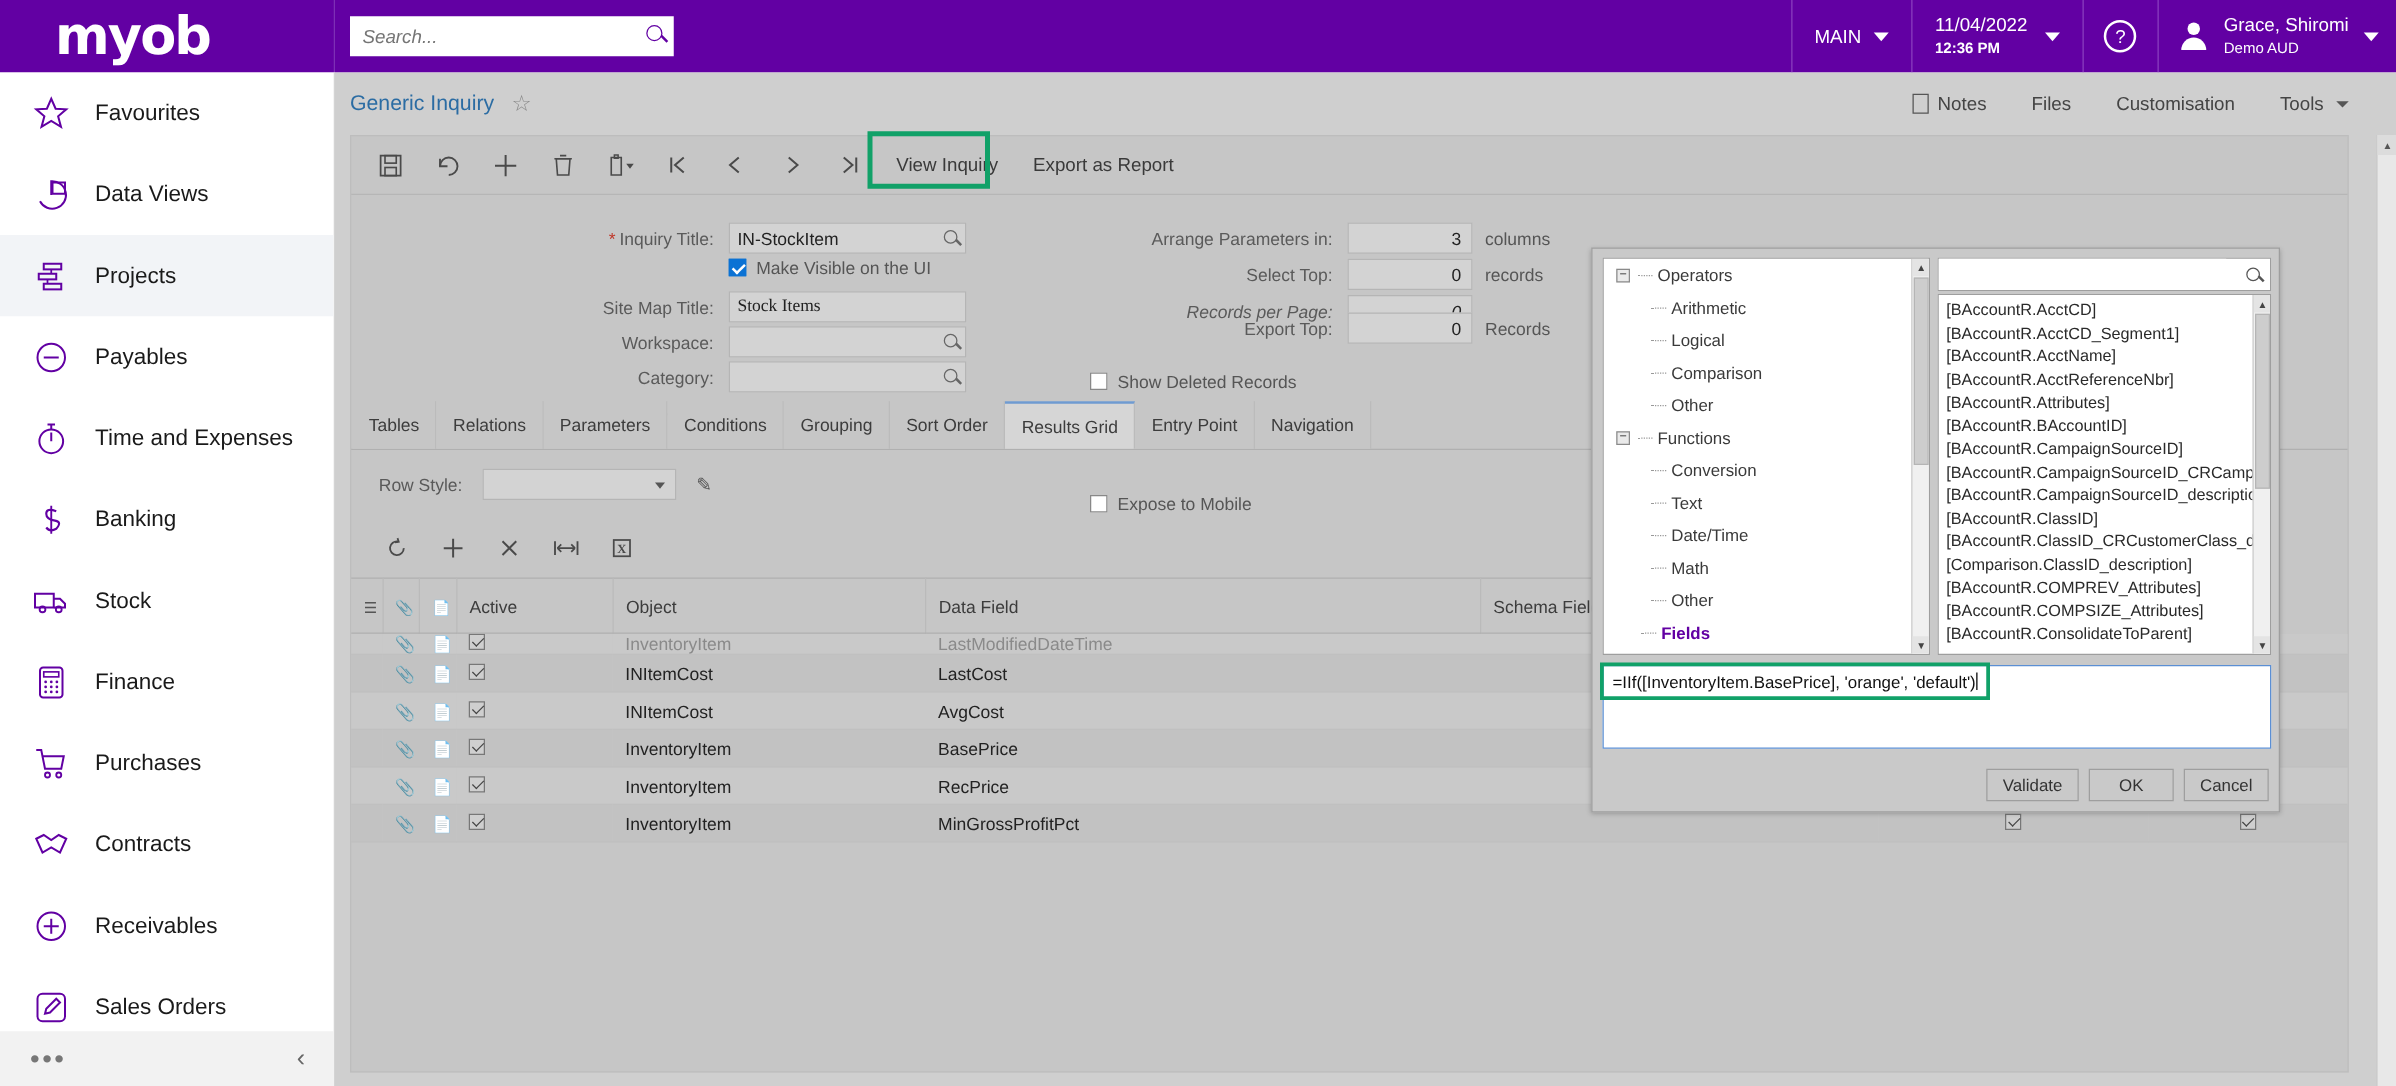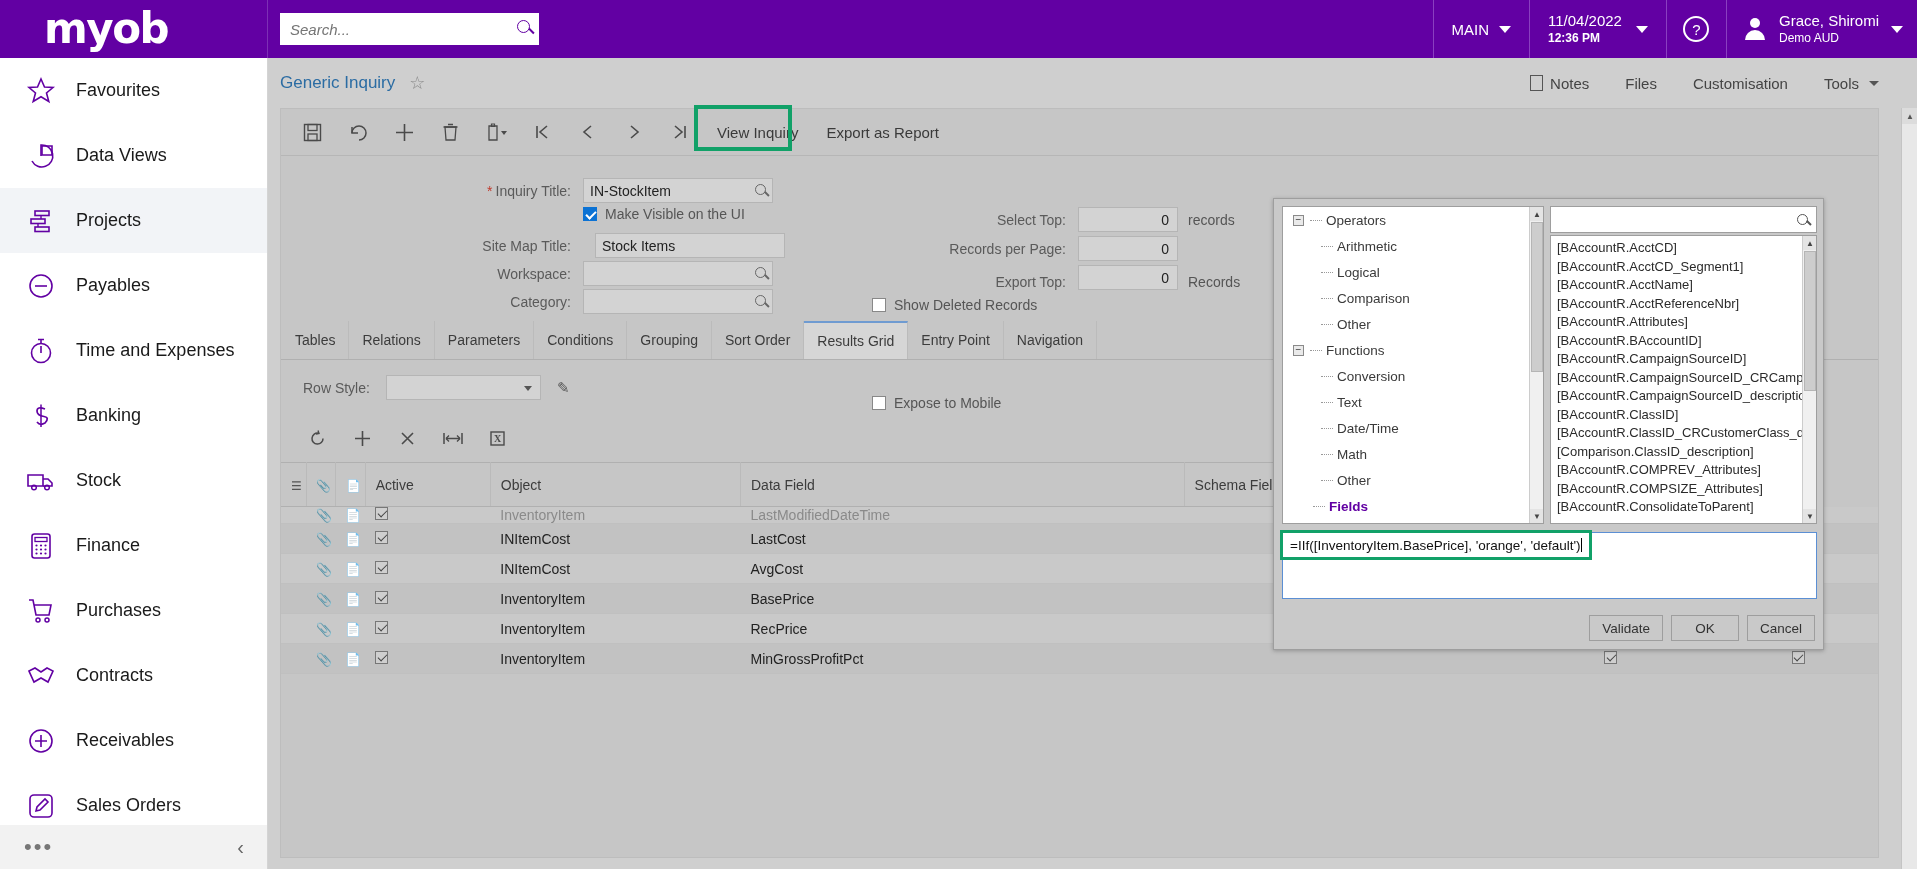--- a/index.html
+++ b/index.html
@@ -606,21 +606,21 @@
         </span>
       </div>
       <div class="f-row" style="left:302px;top:50px;">
         <span class="cbx-row">
           <span class="cbx on"></span>
           <span class="cbx-lab">Make Visible on the UI</span>
         </span>
       </div>
       <div class="f-row" style="left:0;top:77px;">
         <span class="f-label" style="width:290px;">Site Map Title:</span>
-        <span class="f-input" style="width:190px;margin-left:24px;">
+        <span class="f-input" style="width:190px;margin-left:12px;font-family:Liberation Serif, serif;">
           <span>Stock Items</span>
         </span>
       </div>
       <div class="f-row" style="left:0;top:105px;">
         <span class="f-label" style="width:290px;">Workspace:</span>
         <span class="f-input" style="width:190px;margin-left:12px;">
           <span></span>
           <span class="sel-mag"></span>
         </span>
       </div>
@@ -631,35 +631,42 @@
           <span class="sel-mag"></span>
         </span>
       </div>
       <div class="f-row" style="left:0;top:161px;">
         <span class="f-label" style="width:290px;">Screen ID:</span>
         <span class="f-input underline-only" style="width:190px;margin-left:12px;">
           <span>IN2025PL</span>
         </span>
       </div>
 
+      <div class="f-row" style="left:530px;top:22px;">
+        <span class="f-label" style="width:255px;">Arrange Parameters in:</span>
+        <span class="f-input f-num" style="width:100px;margin-left:12px;">
+          <span>3</span>
+        </span>
+        <span class="unit">columns</span>
+      </div>
       <div class="f-row" style="left:530px;top:51px;">
         <span class="f-label" style="width:255px;">Select Top:</span>
         <span class="f-input f-num" style="width:100px;margin-left:12px;">
           <span>0</span>
         </span>
         <span class="unit">records</span>
       </div>
-      <div class="f-row" style="left:530px;top:80px;">
+      <div class="f-row" style="left:530px;top:80px;font-style:italic;">
         <span class="f-label" style="width:255px;">Records per Page:</span>
         <span class="f-input f-num" style="width:100px;margin-left:12px;">
           <span>0</span>
         </span>
         <span class="unit"></span>
       </div>
-      <div class="f-row" style="left:530px;top:109px;align-items:flex-end;">
+      <div class="f-row" style="left:530px;top:94px;">
         <span class="f-label" style="width:255px;">Export Top:</span>
         <span class="f-input f-num" style="width:100px;margin-left:12px;">
           <span>0</span>
         </span>
         <span class="unit">Records</span>
       </div>
 
       <div class="f-row" style="left:591px;top:141px;">
         <span class="cbx-row">
           <span class="cbx"></span>

